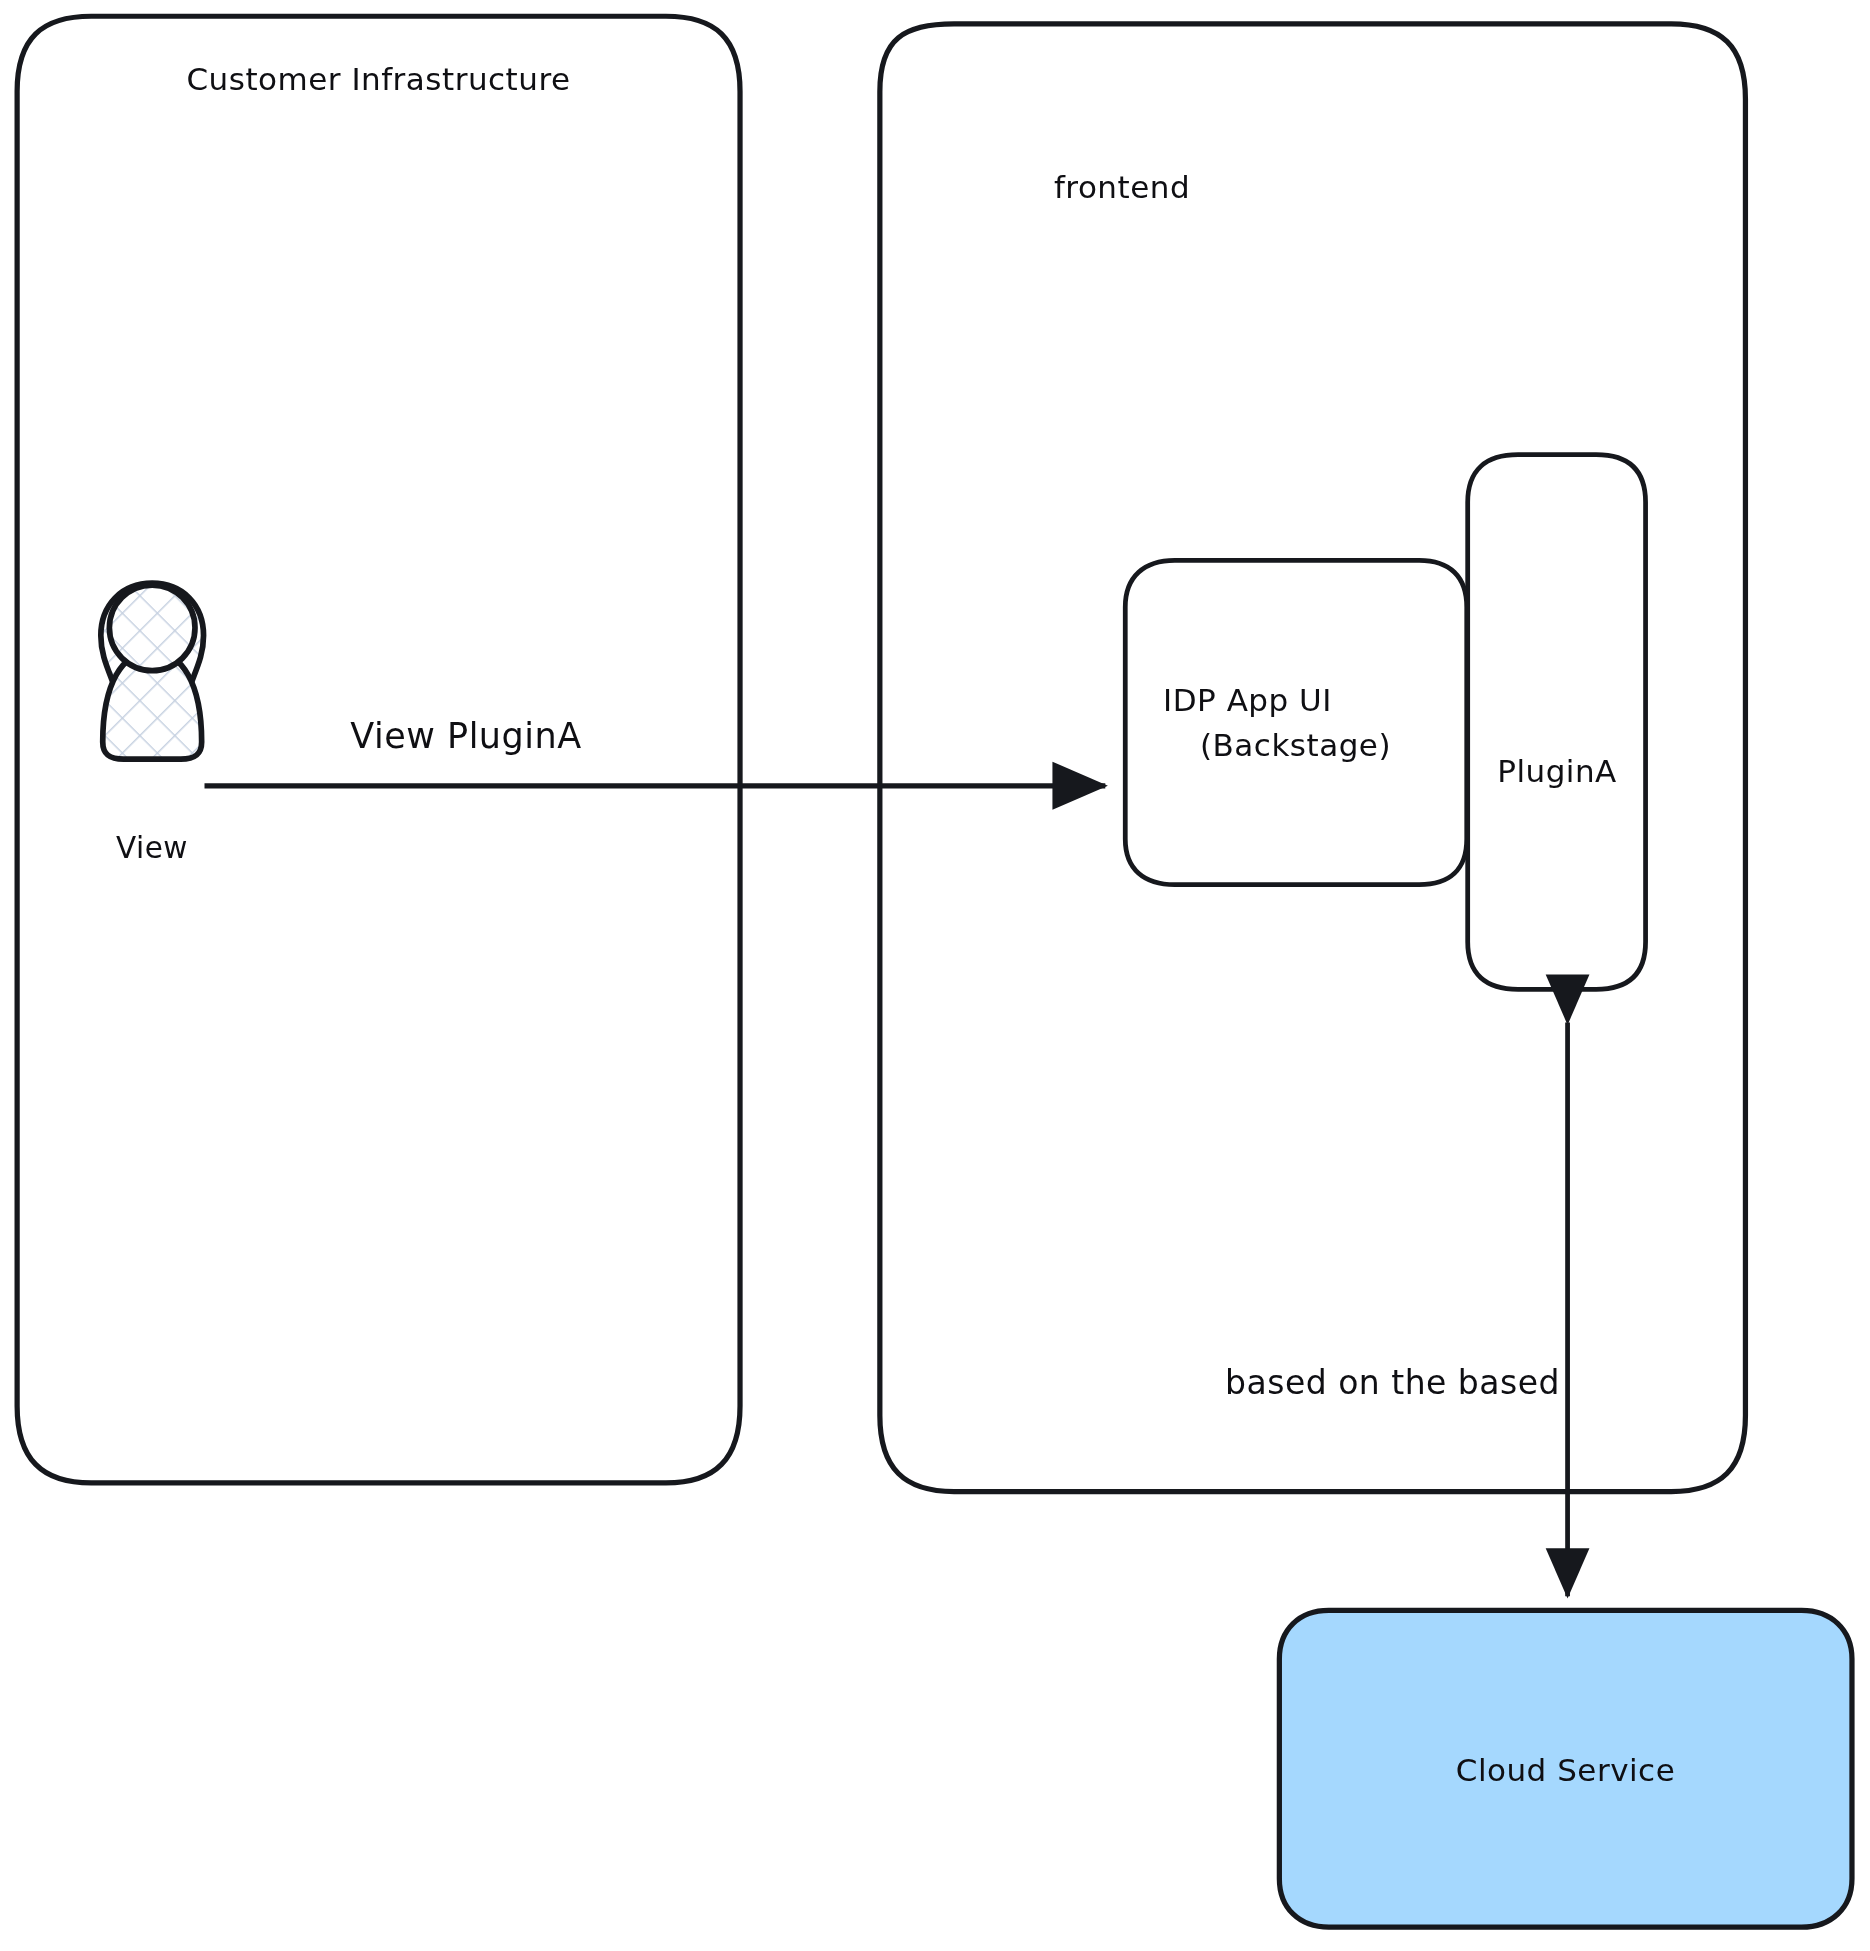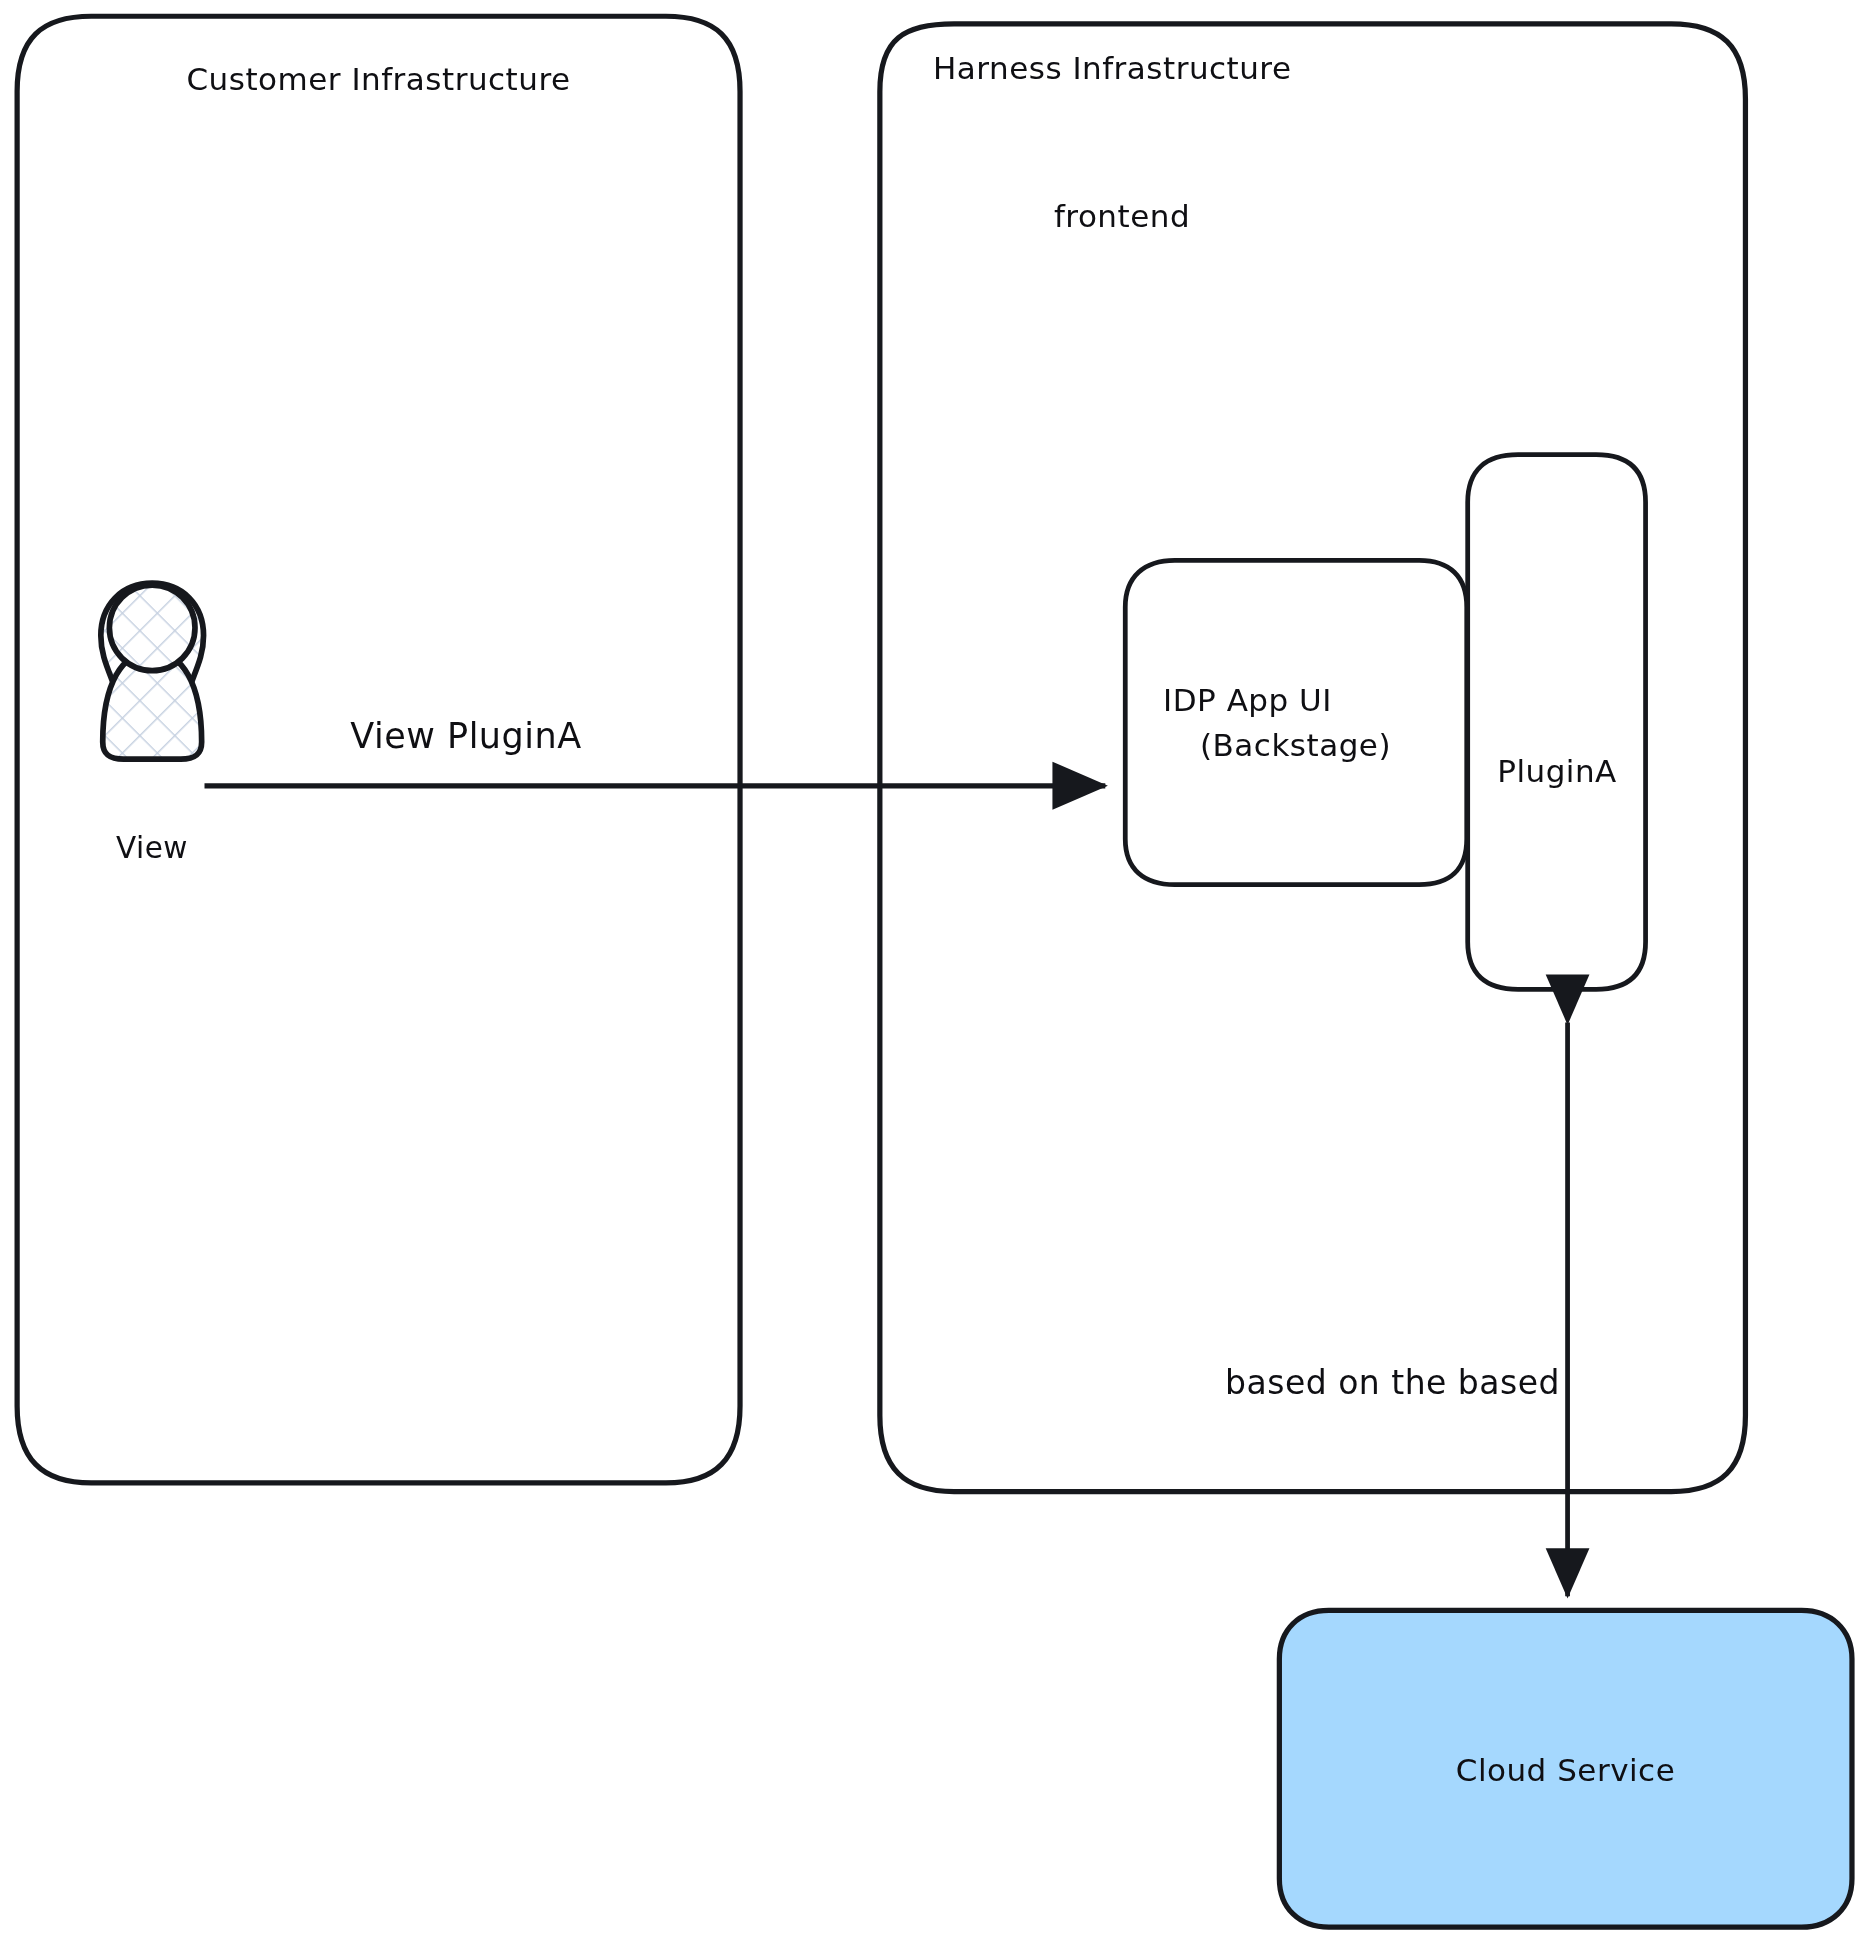--- a/index.html
+++ b/index.html
@@ -158,23 +158,22 @@
       <line x1="215" y1="826" x2="1162" y2="826" stroke="#16181d" stroke-width="5.5" marker-end="url(#arrowEndSolid)"></line>
     </g>
 
     <g>
       <line x1="1648" y1="1075" x2="1648" y2="1678" stroke="#16181d" stroke-width="5" marker-start="url(#arrowUpSolid)" marker-end="url(#arrowDownSolid)"></line>
     </g>
   </svg>
 
   <div class="dg-label lbl-container-title" style="left:17px; top:59px; width:723px;">Customer Infrastructure</div>
 
-  <div class="dg-label lbl-container-title" style="left:880px; top:48px; width:438px; text-align:left; padding-left:53px;">Harness Infrastructure</div>
 
-  <div class="dg-label lbl-group-title" style="left:1008px; top:167px; width:228px;margin-top:29px;">frontend</div>
+  <div class="dg-label lbl-group-title" style="left:1008px; top:167px; width:228px;">frontend</div>
 
   <div class="dg-label lbl-node" style="left:1077px; top:680px; width:341px;">IDP App UI</div>
 
   <div class="dg-label lbl-node" style="left:1125px; top:725px; width:341px;">(Backstage)</div>
 
   <div class="dg-label lbl-node" style="left:1468px; top:706px; width:178px;margin-top:45px;">PluginA</div>
 
   <div class="dg-label lbl-node" style="left:1279px; top:1750px; width:573px;">Cloud Service</div>
 
   <div class="dg-label lbl-actor" style="left:57px; top:829px; width:190px;">View</div>

